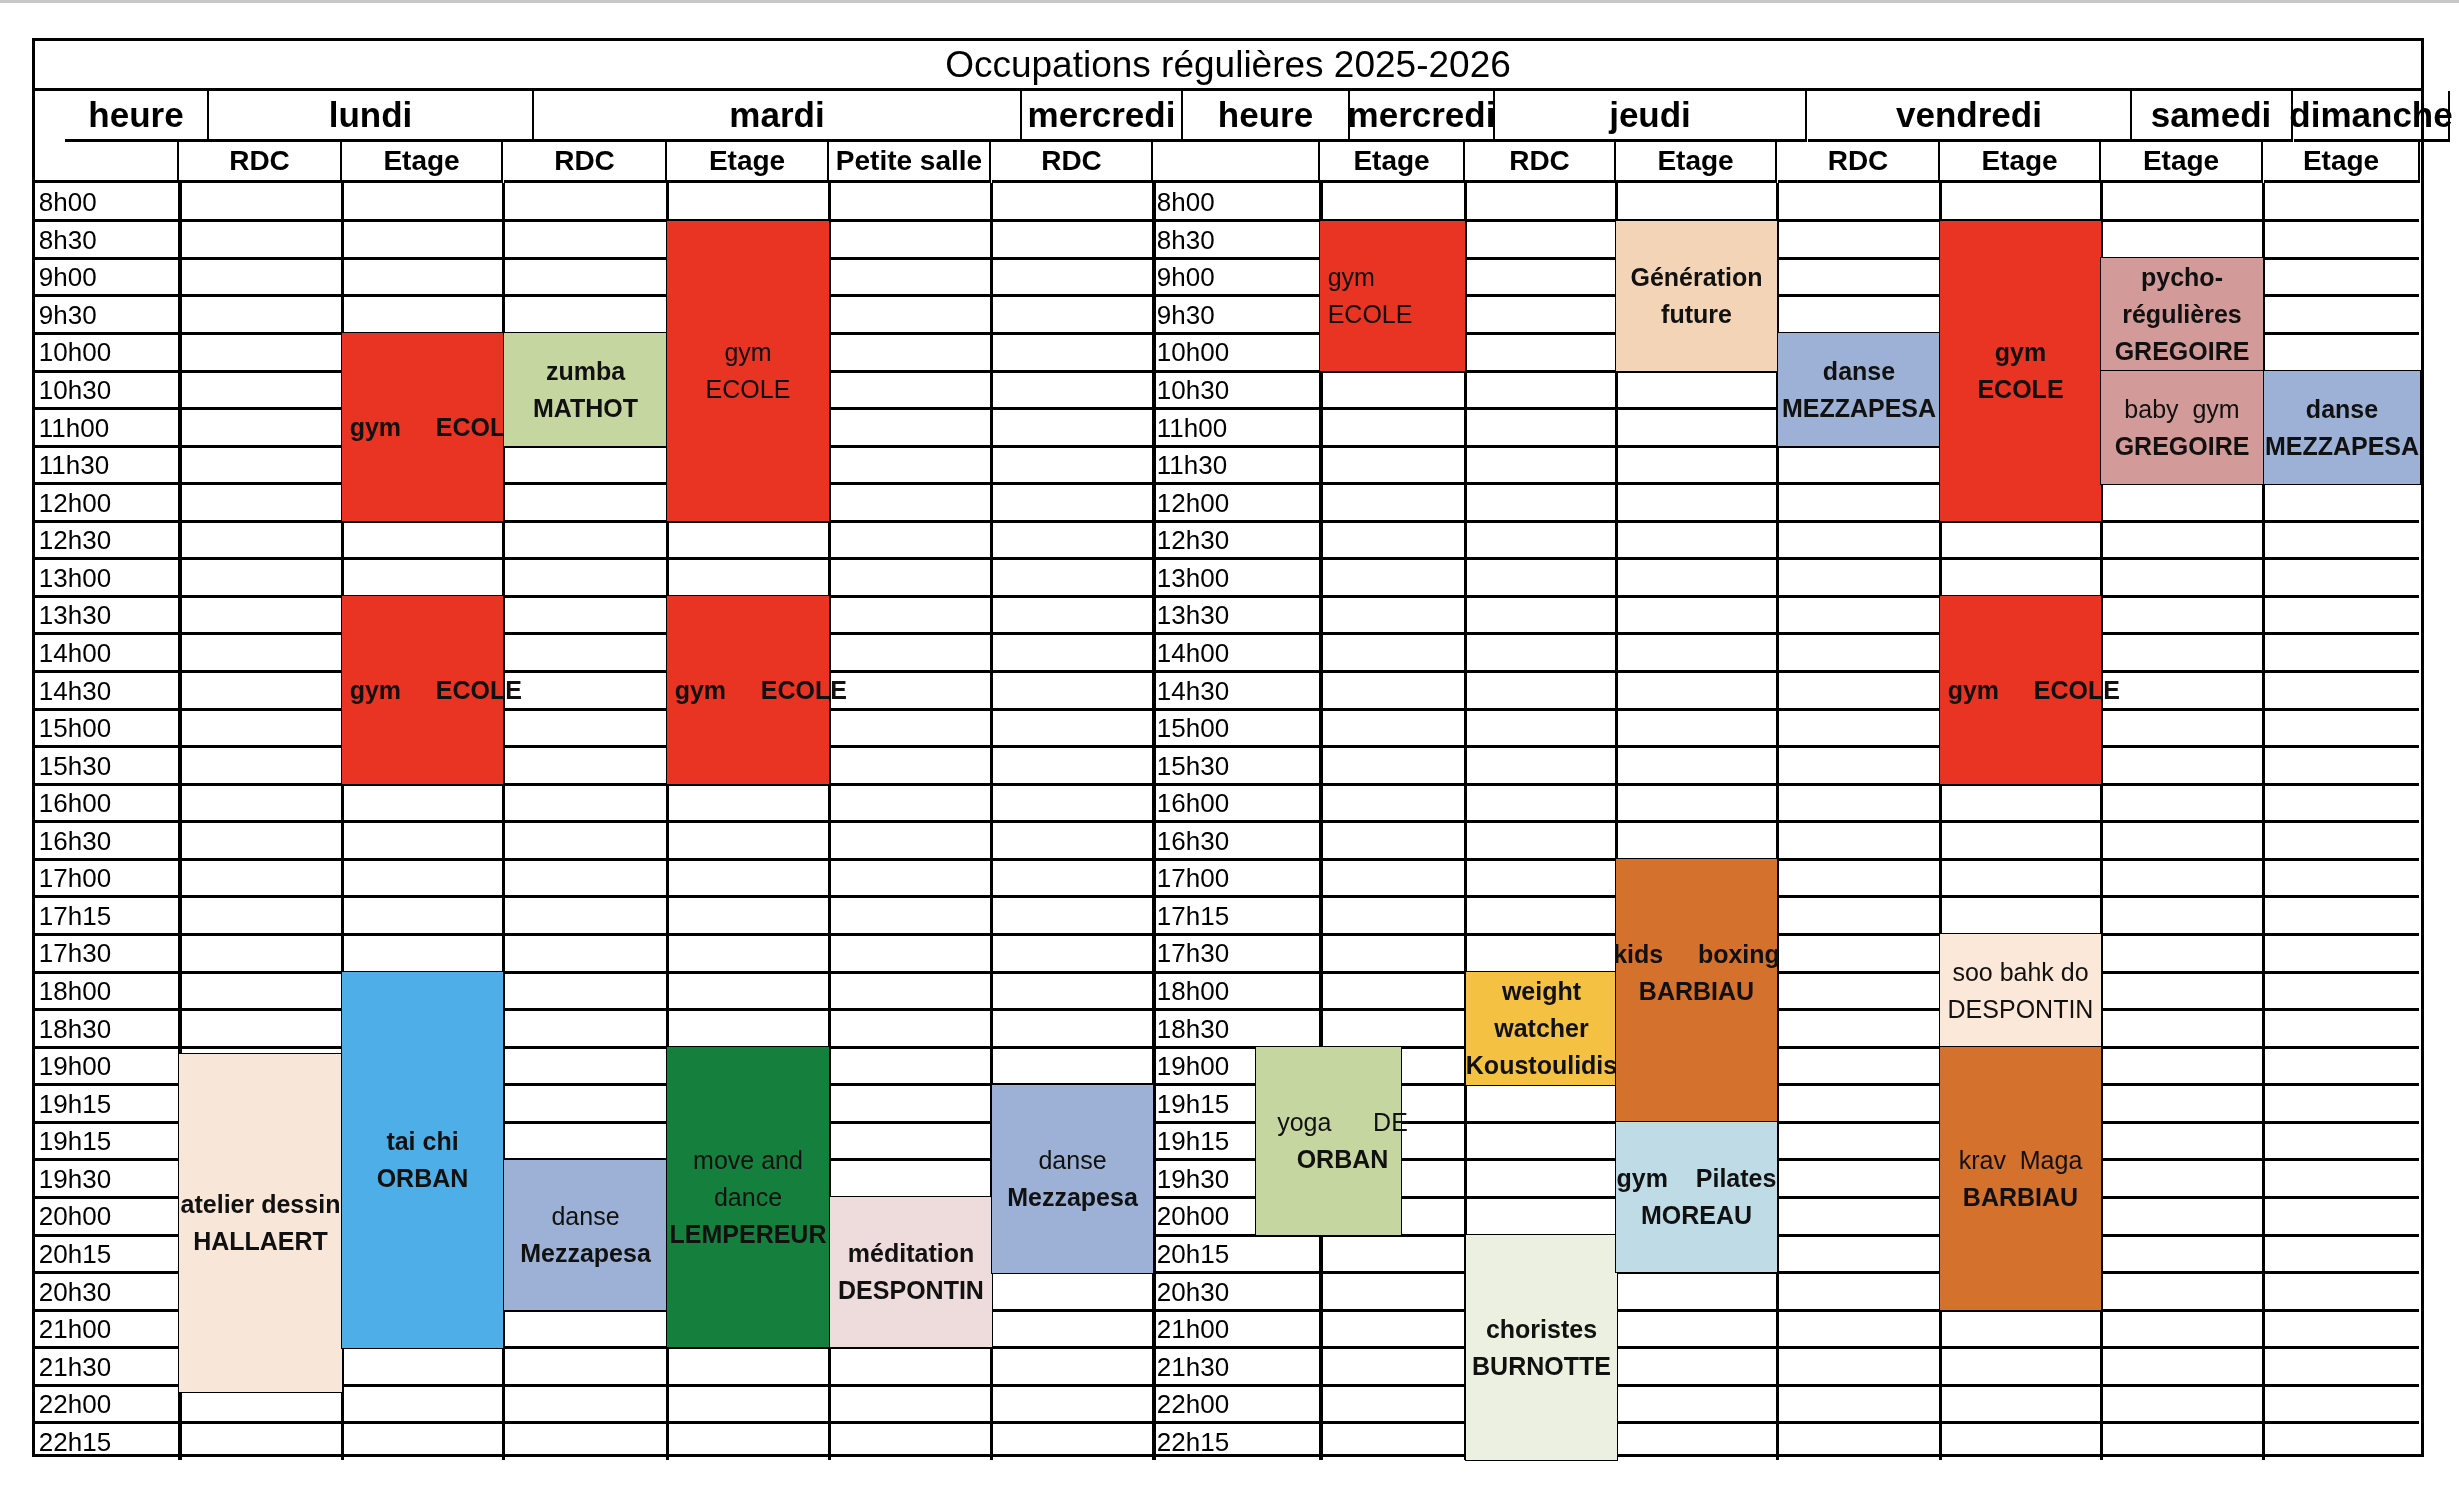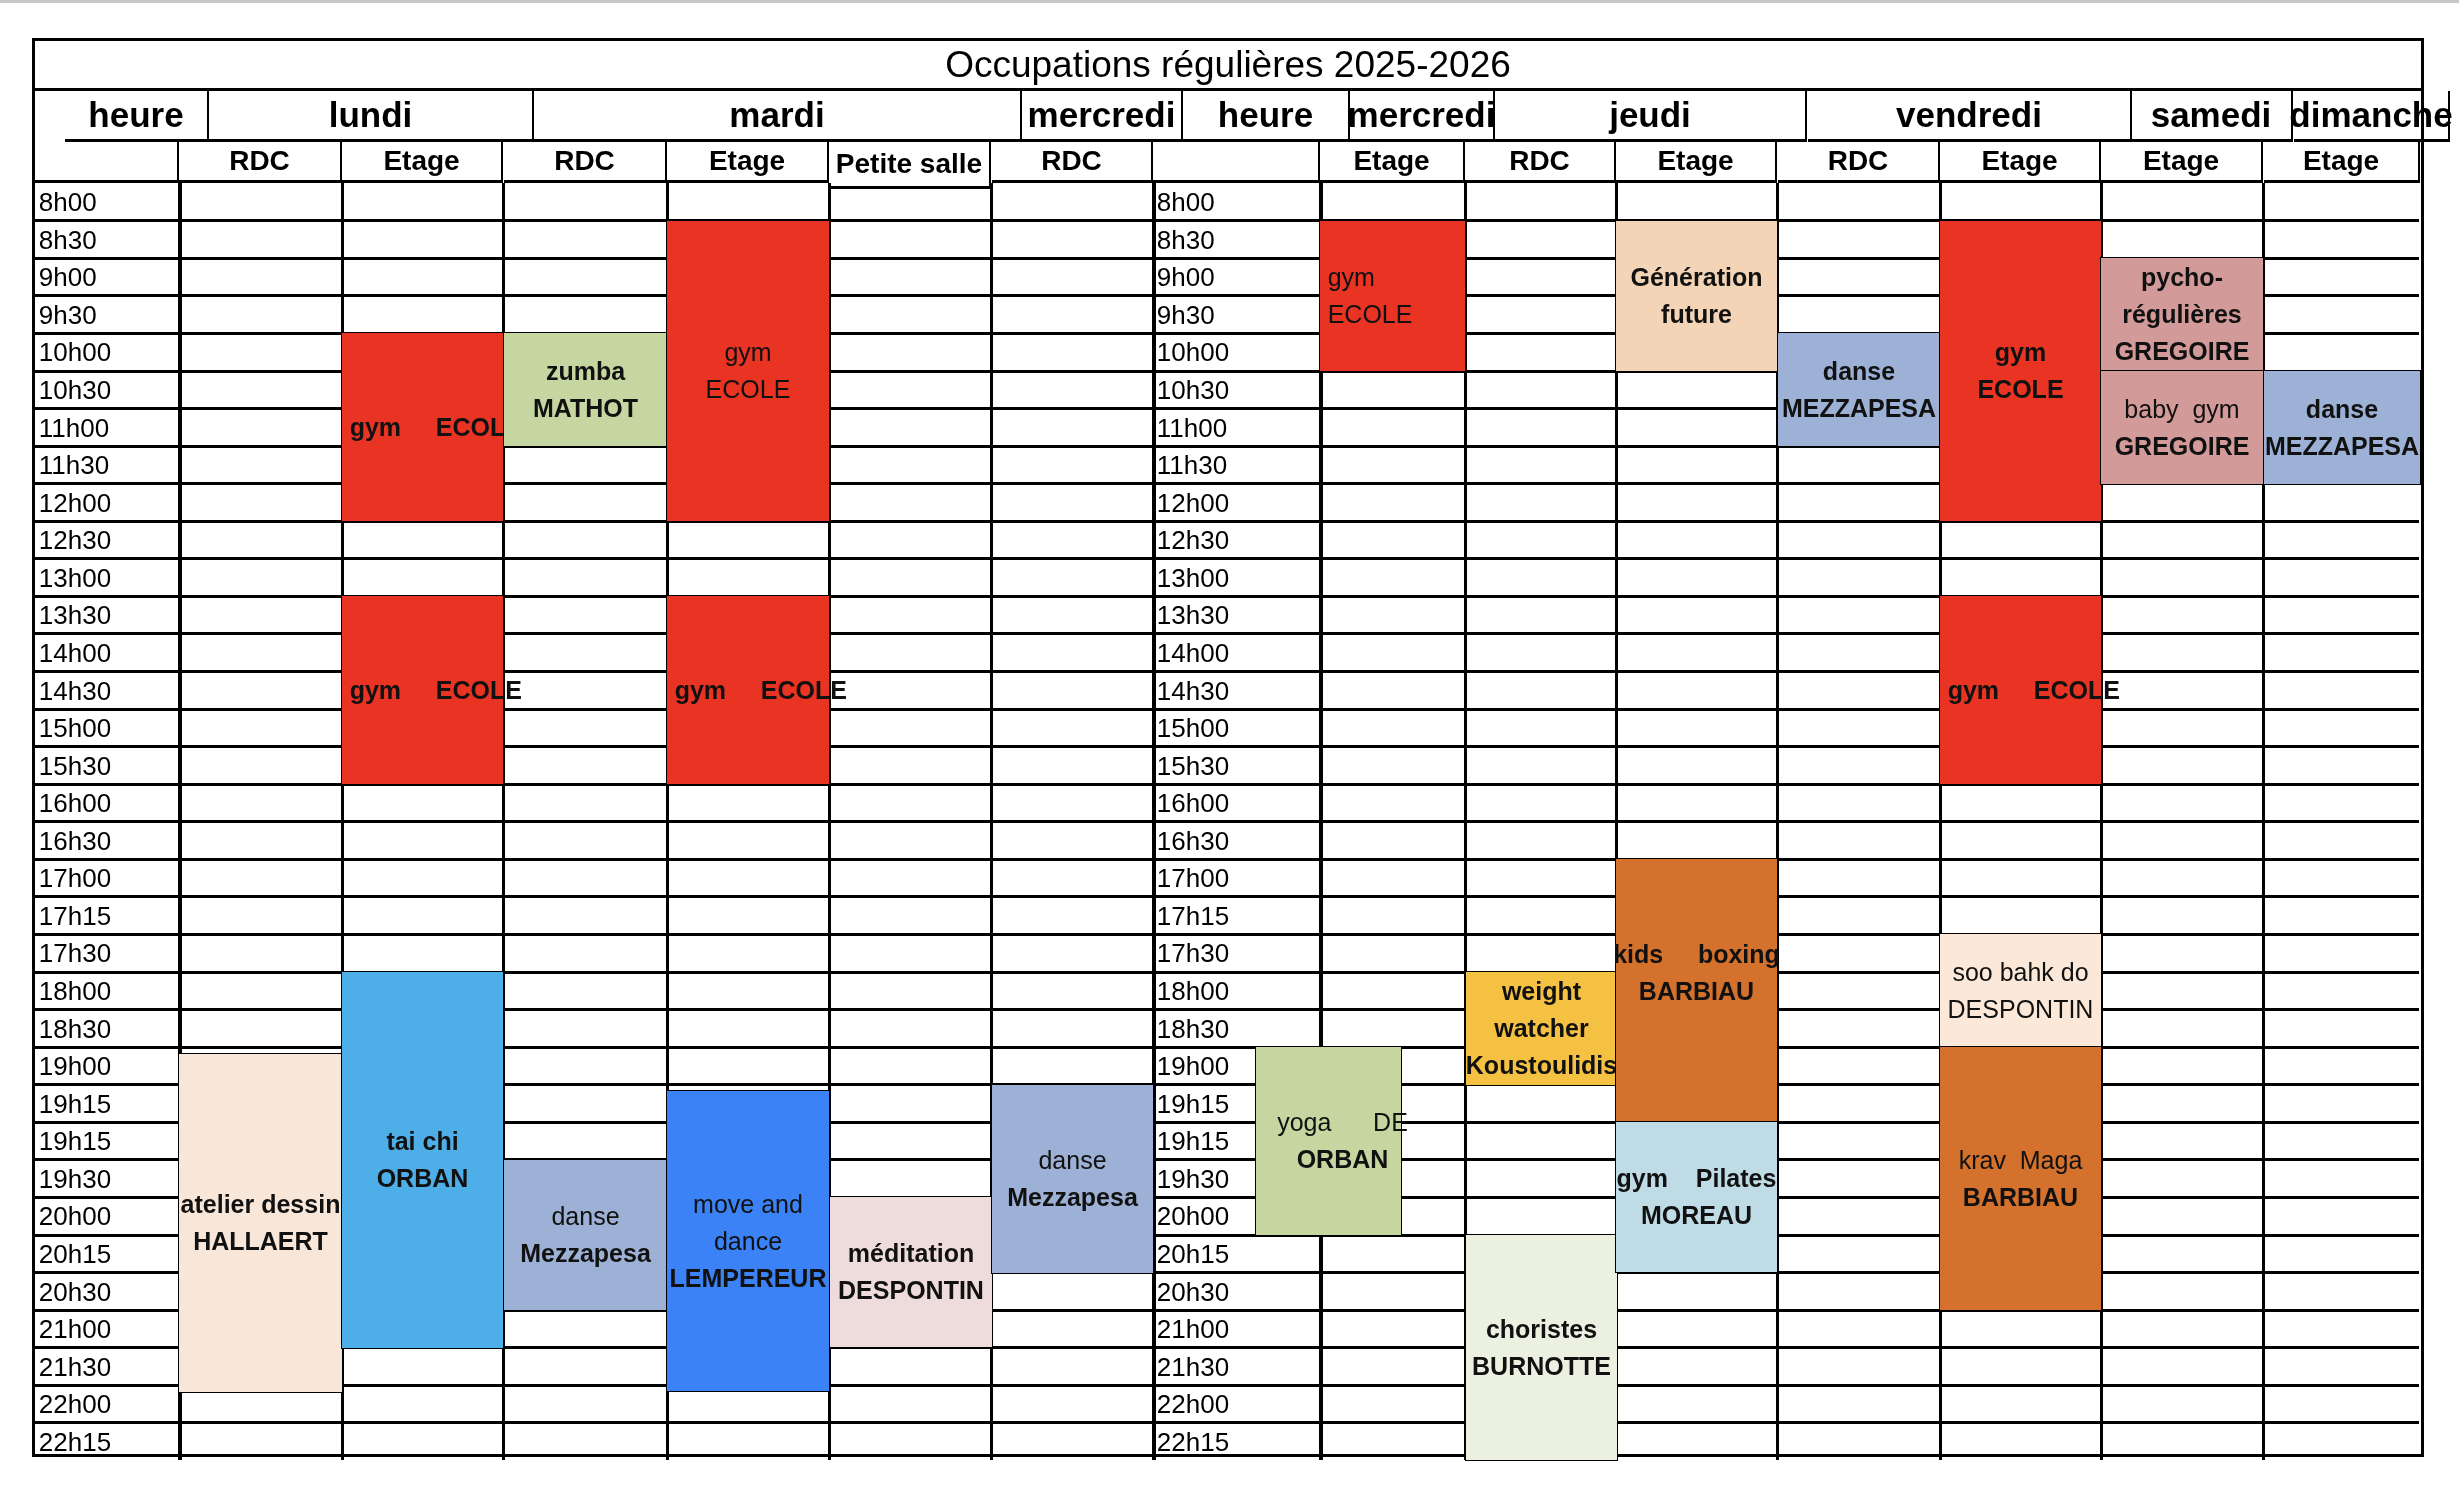--- a/index.html
+++ b/index.html
@@ -79,21 +79,21 @@
     <div class="hdr day" style="left: 1285px; top: 50px; width: 145px; height: 51px;">mercredi</div>
     <div class="hdr day" style="left: 1430px; top: 50px; width: 312px; height: 51px;">jeudi</div>
     <div class="hdr day" style="left: 1743px; top: 50px; width: 324px; height: 51px;">vendredi</div>
     <div class="hdr day" style="left: 2066px; top: 50px; width: 162px; height: 51px;">samedi</div>
     <div class="hdr day" style="left: 2229px; top: 50px; width: 156px; height: 51px;">dimanche</div>
     <div class="hdr sub" style="left: 0px; top: 101px; width: 144px; height: 41px;"></div>
     <div class="hdr sub" style="left: 144px; top: 101px; width: 163px; height: 41px;">RDC</div>
     <div class="hdr sub" style="left: 307px; top: 101px; width: 161px; height: 41px;">Etage</div>
     <div class="hdr sub" style="left: 469px; top: 101px; width: 163px; height: 41px;">RDC</div>
     <div class="hdr sub" style="left: 632px; top: 101px; width: 162px; height: 41px;">Etage</div>
-    <div class="hdr sub" style="left: 794px; top: 101px; width: 162px; height: 47px;">Petite salle</div>
+    <div class="hdr sub" style="left: 794px; top: 101px; width: 162px; height: 41px;">Petite salle</div>
     <div class="hdr sub" style="left: 957px; top: 101px; width: 161px; height: 41px;">RDC</div>
     <div class="hdr sub" style="left: 1118px; top: 101px; width: 167px; height: 41px;"></div>
     <div class="hdr sub" style="left: 1285px; top: 101px; width: 145px; height: 41px;">Etage</div>
     <div class="hdr sub" style="left: 1430px; top: 101px; width: 151px; height: 41px;">RDC</div>
     <div class="hdr sub" style="left: 1581px; top: 101px; width: 161px; height: 41px;">Etage</div>
     <div class="hdr sub" style="left: 1743px; top: 101px; width: 162px; height: 41px;">RDC</div>
     <div class="hdr sub" style="left: 1905px; top: 101px; width: 161px; height: 41px;">Etage</div>
     <div class="hdr sub" style="left: 2066px; top: 101px; width: 162px; height: 41px;">Etage</div>
     <div class="hdr sub" style="left: 2229px; top: 101px; width: 156px; height: 41px;">Etage</div>
     <div class="time" style="left: 0px; top: 142px; width: 144px; height: 38px;">8h00</div>
@@ -218,21 +218,21 @@
       <span class="l b">HALLAERT</span>
     </div>
     <div class="event" style="left: 306px; top: 930px; width: 163px; height: 378px; background: rgb(78, 174, 231);">
       <span class="l b">tai chi</span>
       <span class="l b">ORBAN</span>
     </div>
     <div class="event" style="left: 468px; top: 1118px; width: 165px; height: 152px; background: rgb(156, 177, 213);">
       <span class="l">danse</span>
       <span class="l b">Mezzapesa</span>
     </div>
-    <div class="event" style="left: 631px; top: 1005px; width: 164px; height: 302px; background: #3b82f6; margin-top: 44px;">
+    <div class="event" style="left: 631px; top: 1005px; width: 164px; height: 302px; background: #15803d;">
       <span class="l">move and</span>
       <span class="l">dance</span>
       <span class="l b">LEMPEREUR</span>
     </div>
     <div class="event" style="left: 794px; top: 1155px; width: 164px; height: 152px; background: rgb(238, 220, 220);">
       <span class="l b">méditation</span>
       <span class="l b">DESPONTIN</span>
     </div>
     <div class="event" style="left: 956px; top: 1043px; width: 163px; height: 190px; background: rgb(156, 177, 213);">
       <span class="l">danse</span>

